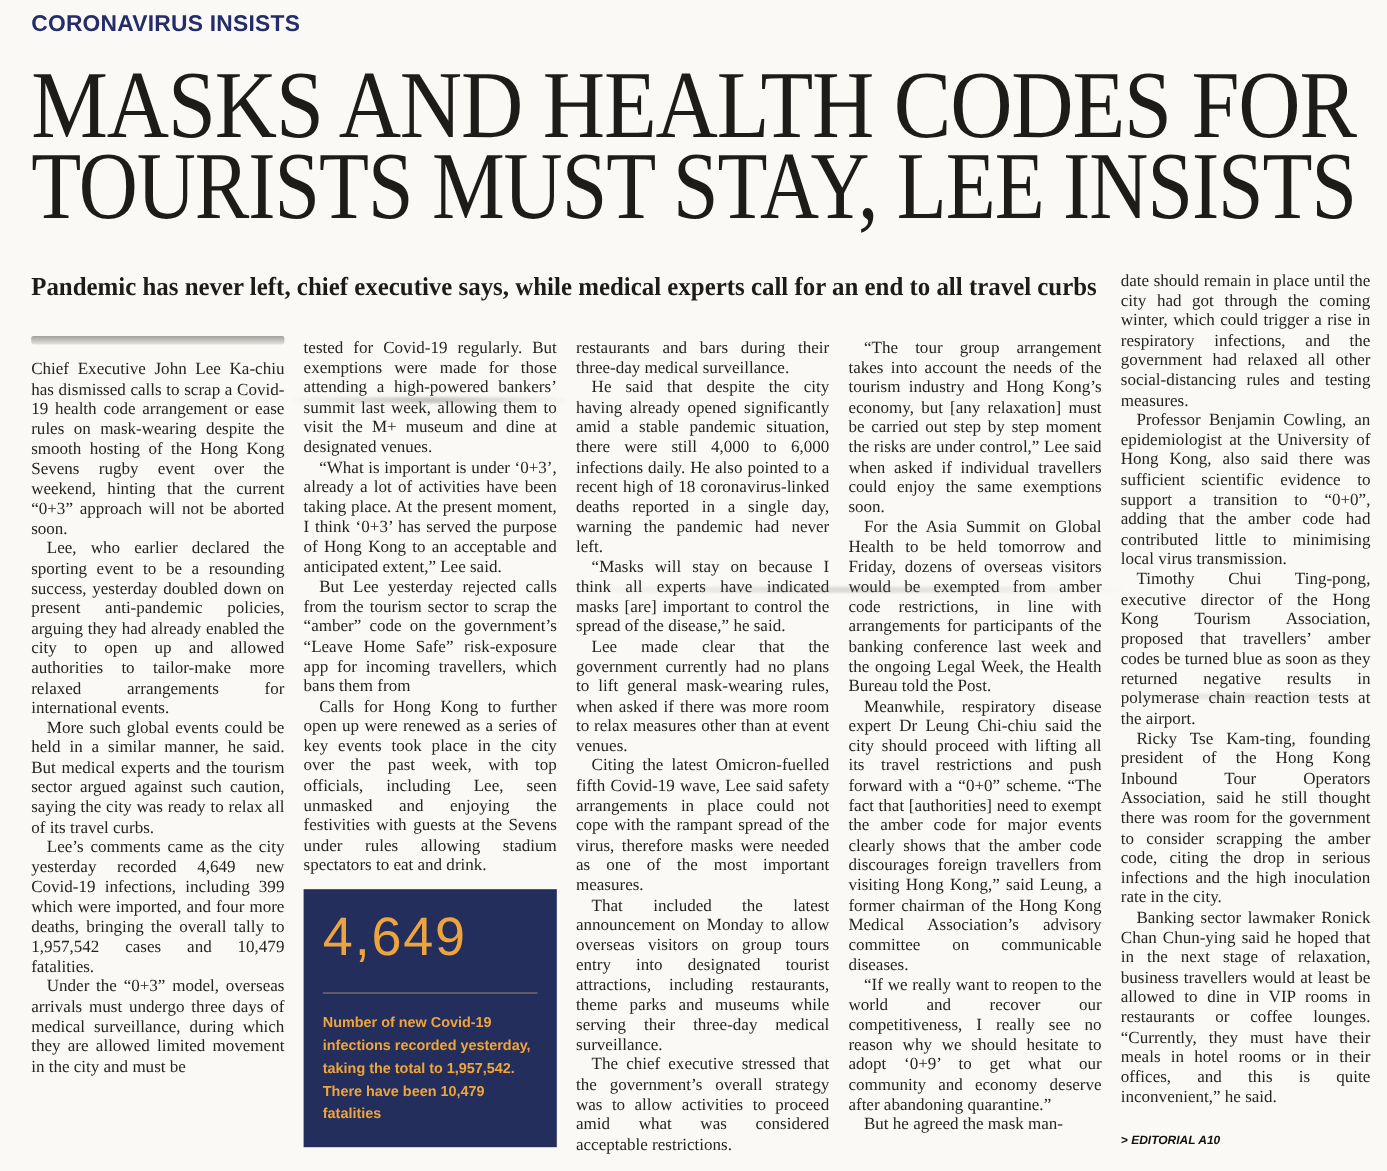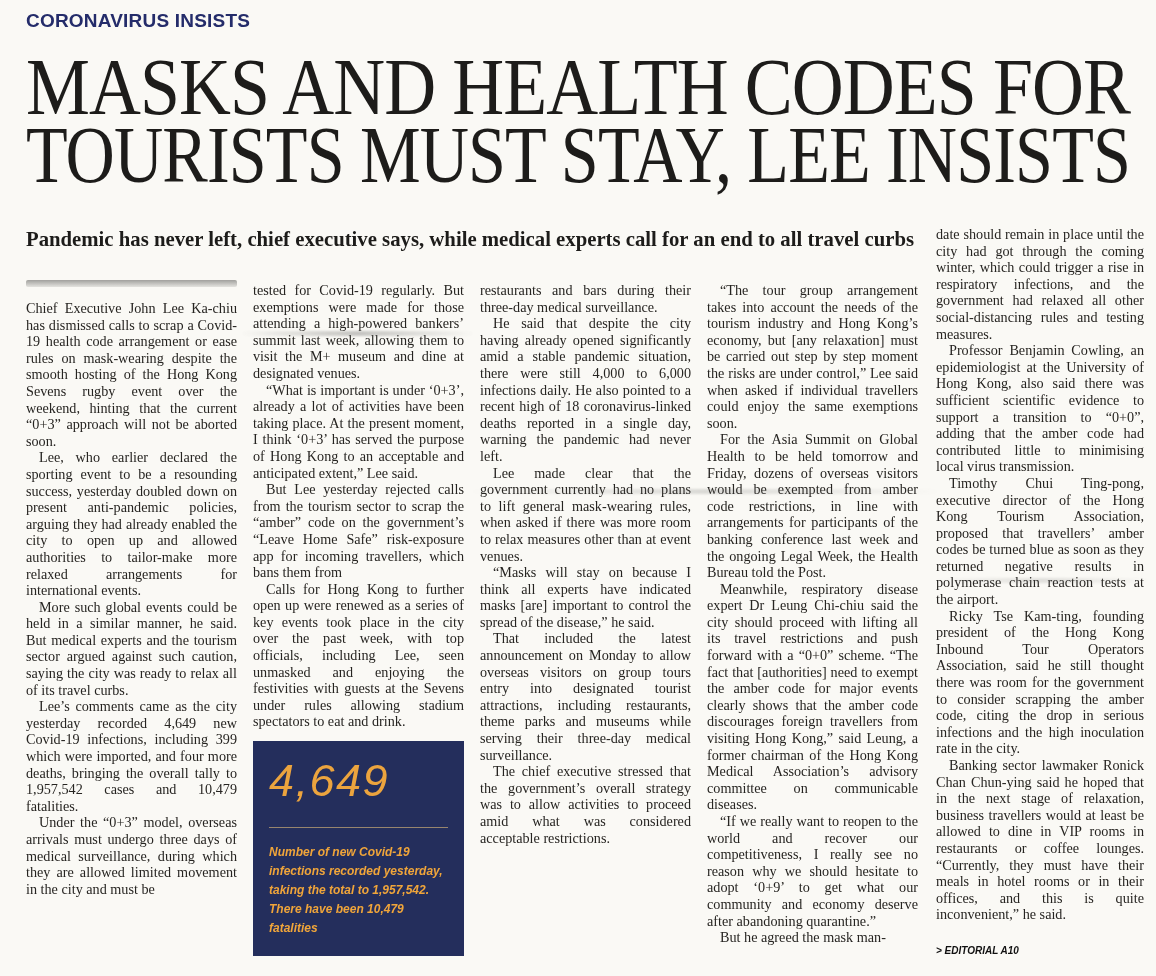--- a/index.html
+++ b/index.html
@@ -23,21 +23,21 @@
   .headline-svg text {
     font-family:"Liberation Serif", serif;
     font-size:80px; fill:#1d1c1a; letter-spacing:-1px;
   }
   .subhead-svg { display:block; overflow:visible; }
   .subhead-svg text {
     font-family:"Liberation Serif", serif;
     font-weight:bold; font-size:21.5px; fill:#1d1c1a;
   }
   
-  .main { display:flex; gap:16px; margin-top:22px;justify-content:space-between; }
+  .main { display:flex; gap:16px; margin-top:22px; }
   .left-wrap { width:892px; }
   .cols { display:flex; gap:16px; margin-top:16px; }
   .col { width:211px; }
   .col.pad-top { padding-top:12px; }
   .col-last { width:208px; }
   .col p {
     font-size:14.2px; line-height:16.6px;
     text-align:justify; text-justify:inter-word;
     hyphens:auto; -webkit-hyphens:auto; overflow-wrap:break-word;
   }
@@ -55,21 +55,20 @@
     background:linear-gradient(to bottom, rgba(88,88,85,.55), rgba(150,150,146,.22));
     filter:blur(.5px);
     border-radius:2px;
   }
   
   .stat-box {
     margin-top:11px;
     background:#242e5c;
     padding:14px 16px 18px;
     min-height:198px;
-    font-style:italic;
   }
   .stat-number {
     font-family:"Liberation Sans", sans-serif;
     font-size:45px; font-weight:400; letter-spacing:1.5px;
     color:#eca43e;
   }
   .stat-divider {
     border:none; border-top:1px solid rgba(214,180,120,.65);
     margin:20px 0 15px;
   }
@@ -131,22 +130,23 @@
           <div class="stat-box">
             <div class="stat-number">4,649</div>
             <hr class="stat-divider">
             <div class="stat-caption">Number of new Covid-19 infections recorded yesterday, taking the total to 1,957,542. There have been 10,479 fatalities</div>
           </div>
         </div>
 
         <div class="col pad-top">
           <p>restaurants and bars during their three-day medical surveillance.</p>
           <p class="indent">He said that despite the city having already opened significantly amid a stable pandemic situation, there were still 4,000 to 6,000 infections daily. He also pointed to a recent high of 18 coronavirus-linked deaths reported in a single day, warning the pandemic had never left.</p>
+          <p class="indent">“Masks will stay on because I think all experts have indicated masks [are] important to control the spread of the disease,” he said.</p>
           <p class="indent">Lee made clear that the government currently had no plans to lift general mask-wearing rules, when asked if there was more room to relax measures other than at event venues.</p>
-          <p class="indent">“Masks will stay on because I think all experts have indicated masks [are] important to control the spread of the disease,” he said.</p>
+          <p class="indent">Citing the latest Omicron-fuelled fifth Covid-19 wave, Lee said safety arrangements in place could not cope with the rampant spread of the virus, therefore masks were needed as one of the most important measures.</p>
           <p class="indent">That included the latest announcement on Monday to allow overseas visitors on group tours entry into designated tourist attractions, including restaurants, theme parks and museums while serving their three-day medical surveillance.</p>
           <p class="indent">The chief executive stressed that the government’s overall strategy was to allow activities to proceed amid what was considered acceptable restrictions.</p>
         </div>
 
         <div class="col pad-top">
           <p class="indent">“The tour group arrangement takes into account the needs of the tourism industry and Hong Kong’s economy, but [any relaxation] must be carried out step by step moment the risks are under control,” Lee said when asked if individual travellers could enjoy the same exemptions soon.</p>
           <p class="indent">For the Asia Summit on Global Health to be held tomorrow and Friday, dozens of overseas visitors would be exempted from amber code restrictions, in line with arrangements for participants of the banking conference last week and the ongoing Legal Week, the Health Bureau told the Post.</p>
           <p class="indent">Meanwhile, respiratory disease expert Dr Leung Chi-chiu said the city should proceed with lifting all its travel restrictions and push forward with a “0+0” scheme. “The fact that [authorities] need to exempt the amber code for major events clearly shows that the amber code discourages foreign travellers from visiting Hong Kong,” said Leung, a former chairman of the Hong Kong Medical Association’s advisory committee on communicable diseases.</p>
           <p class="indent">“If we really want to reopen to the world and recover our competitiveness, I really see no reason why we should hesitate to adopt ‘0+9’ to get what our community and economy deserve after abandoning quarantine.”</p>
           <p class="indent">But he agreed the mask man-</p>

